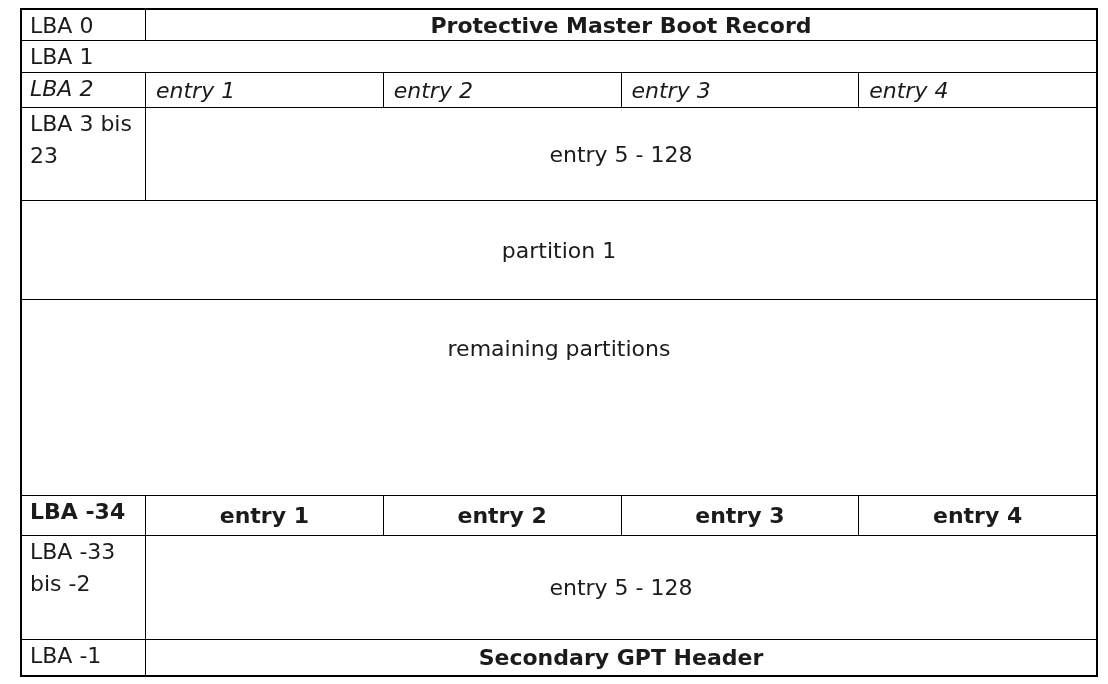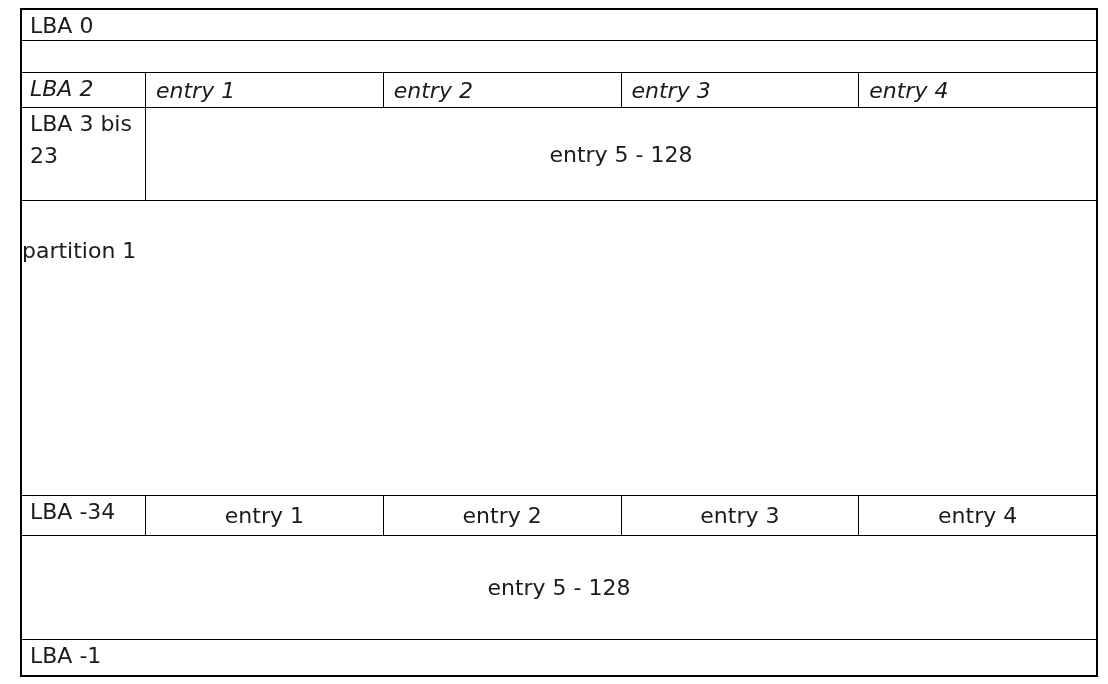--- a/index.html
+++ b/index.html
@@ -58,87 +58,93 @@
     display: flex;
     align-items: center;
     font-size: 22px;
     text-align: right;
   }
   .entry.left   { justify-content: flex-start; padding-left: 10px; }
   .entry.center { justify-content: center; }
   .pstack {
     flex: 1 1 auto;
     display: flex;
-    flex-direction: row;
+    flex-direction: column;
   }
   .pcell {
     display: flex;
     align-items: center;
     justify-content: center;
     font-size: 22px;
     border-bottom: 1.5px solid #000000;
     flex-shrink: 0;
   }
   .pcell:last-child { border-bottom: none; }
 
   .h-r1 { height: 31px; }
   .h-r2 { height: 32px; }
   .h-r3 { height: 35px; font-style: italic; }
   .h-r4 { height: 93px; }
   .h-r5 { height: 295px; }
   .h-p1 { height: 99px; }
   .h-p2 { height: 99px; }
   .h-p3 { height: 97px; }
-  .h-r6 { height: 40px; }
+  .h-r6 { height: 40px; font-weight: bold; }
   .h-r7 { height: 104px; }
   .h-r8 { height: 35px; }
 </style>
 </head>
 <body>
 
 <div class="canvas">
   <div class="tbl">
 
     <div class="row h-r1">
       <div class="cell lba">LBA 0</div>
+      <div class="cell content bold">Protective Master Boot Record</div>
     </div>
 
     <div class="row h-r2">
+      <div class="cell lba">LBA 1</div>
     </div>
 
     <div class="row h-r3">
       <div class="cell lba">LBA 2</div>
       <div class="cell entry left">entry 1</div>
       <div class="cell entry left">entry 2</div>
       <div class="cell entry left">entry 3</div>
       <div class="cell entry left">entry 4</div>
     </div>
 
     <div class="row h-r4">
       <div class="cell lba">LBA 3 bis
 23</div>
       <div class="cell content">entry 5 - 128</div>
     </div>
 
     <div class="row h-r5">
       <div class="cell pstack">
         <div class="pcell h-p1">partition 1</div>
+        <div class="pcell h-p3">remaining partitions</div>
       </div>
     </div>
 
     <div class="row h-r6">
       <div class="cell lba">LBA -34</div>
       <div class="cell entry center">entry 1</div>
       <div class="cell entry center">entry 2</div>
       <div class="cell entry center">entry 3</div>
       <div class="cell entry center">entry 4</div>
     </div>
 
     <div class="row h-r7">
+      <div class="cell lba">LBA -33
+bis -2</div>
       <div class="cell content">entry 5 - 128</div>
     </div>
 
     <div class="row h-r8">
       <div class="cell lba">LBA -1</div>
+      <div class="cell content bold">Secondary GPT Header</div>
     </div>
 
   </div>
 </div>
 
 </body></html>

